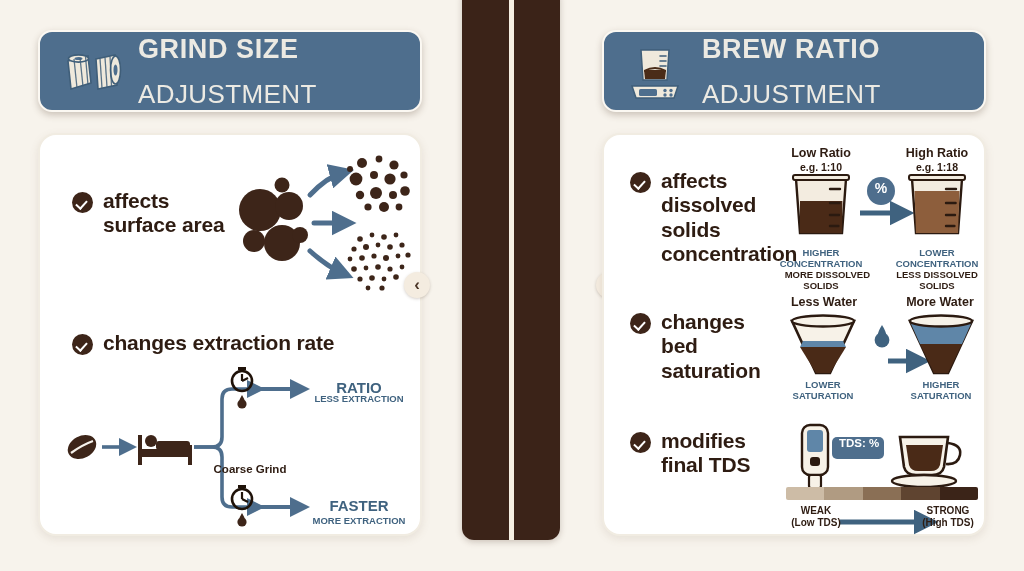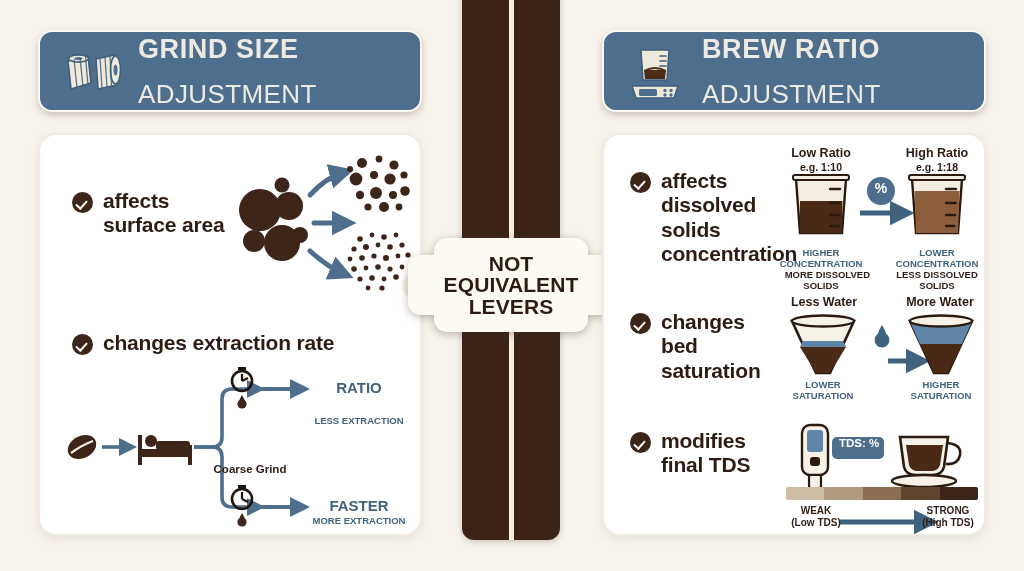--- a/index.html
+++ b/index.html
@@ -261,47 +261,36 @@
             <path d="M14 14 L14 7" stroke="#1f1209" stroke-width="2.2"></path>
             <path d="M14 14 L20 17" stroke="#1f1209" stroke-width="2.2"></path>
           </g>
           <path d="M182 146 q-6 9 0 12 q6 -3 0 -12" fill="#3d2519"></path>
           <circle cx="182" cy="155" r="4.6" fill="#3d2519"></circle>
           <path d="M200 140 L240 140" stroke="#4e6e8d" stroke-width="4" marker-end="url(#ah2)" fill="none"></path>
         </svg>
 
         <div class="dlabel cap-dark" style="left:142px; top:96px; width:96px; font-size:11.5px;">Coarse Grind</div>
         <div class="dlabel cap-blue" style="left:244px; top:12px; width:110px; font-size:15px;">RATIO</div>
-        <div class="dlabel cap-blue" style="left:240px; top:48px; width:118px; font-size:9.5px;">LESS EXTRACTION</div>
+        <div class="dlabel cap-blue" style="left:240px; top:26px; width:118px; font-size:9.5px;">LESS EXTRACTION</div>
 
         <div class="dlabel cap-blue" style="left:244px; top:130px; width:110px; font-size:15px;">FASTER</div>
         <div class="dlabel cap-blue" style="left:240px; top:148px; width:118px; font-size:9.5px;">MORE EXTRACTION</div>
       </div>
 
     </div>
   </div>
 
   <div class="center-col">
     <div class="stripe"></div>
   </div>
 
   <div class="chev chev-l">‹</div>
   <div class="chev chev-r">›</div>
 
-  <div class="center-badge">
-    <div class="badge-plus">
-      <div class="hbar"></div>
-        <div class="vbar"></div>
-    </div>
-    <div class="badge-label">
-      <span>NOT</span>
-      <span>EQUIVALENT</span>
-      <span>LEVERS</span>
-    </div>
-  </div>
 
   <div class="panel panel-right">
 
     <div class="header-bar">
       <div class="header-icon">
         <svg width="62" height="58" viewBox="0 0 62 58" class="noint">
           <g fill="#efe9dc" stroke="#3f5e79" stroke-width="1.5">
             <path d="M17 8 L45 8 L43 38 L19 38 Z"></path>
           </g>
           <path d="M20 28 L42 28 L41 37 L21 37 Z" fill="#4a2c18" stroke="none"></path>

